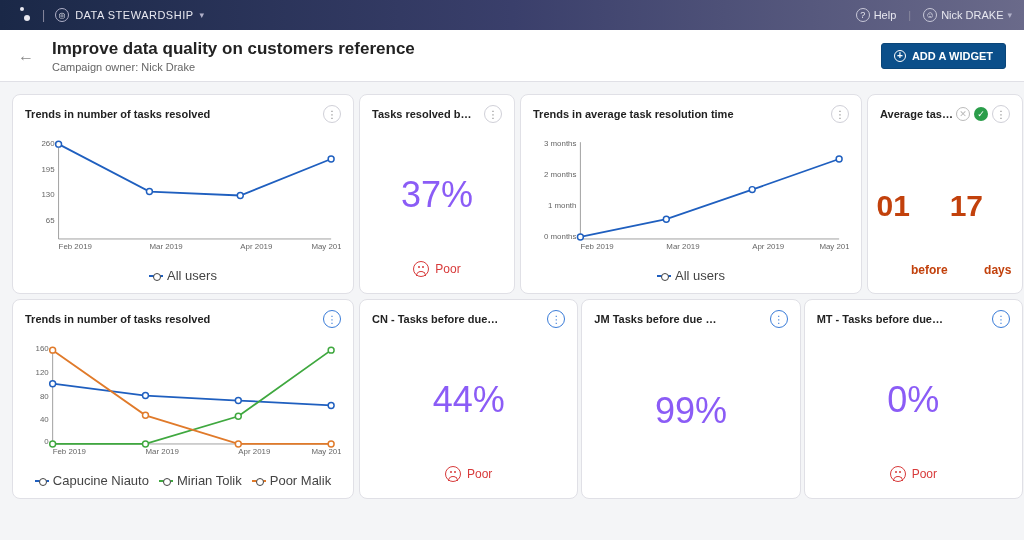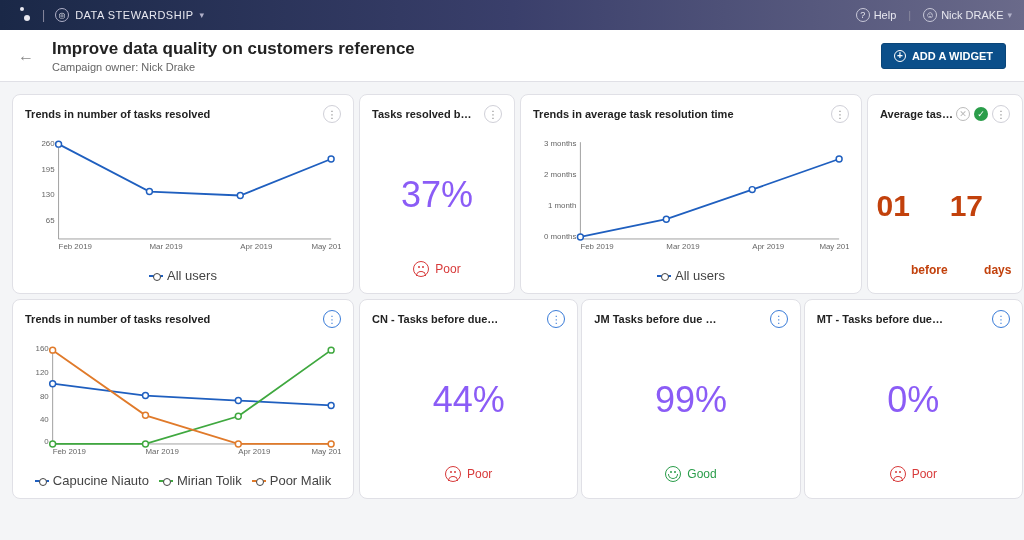--- a/index.html
+++ b/index.html
@@ -271,24 +271,20 @@
         <span>Poor</span>
       </div>
     </div>
 
     <div class="card">
       <div class="card-head">
         <span class="card-title">JM Tasks before due …</span>
         <span class="card-menu star">⋮</span>
       </div>
       <div class="bignum">99%</div>
-      <div class="rating good">
-        <span class="face happy"></span>
-        <span>Good</span>
-      </div>
     </div>
 
     <div class="card">
       <div class="card-head">
         <span class="card-title">MT - Tasks before due…</span>
         <span class="card-menu star">⋮</span>
       </div>
       <div class="bignum">0%</div>
       <div class="rating poor">
         <span class="face sad"></span>

